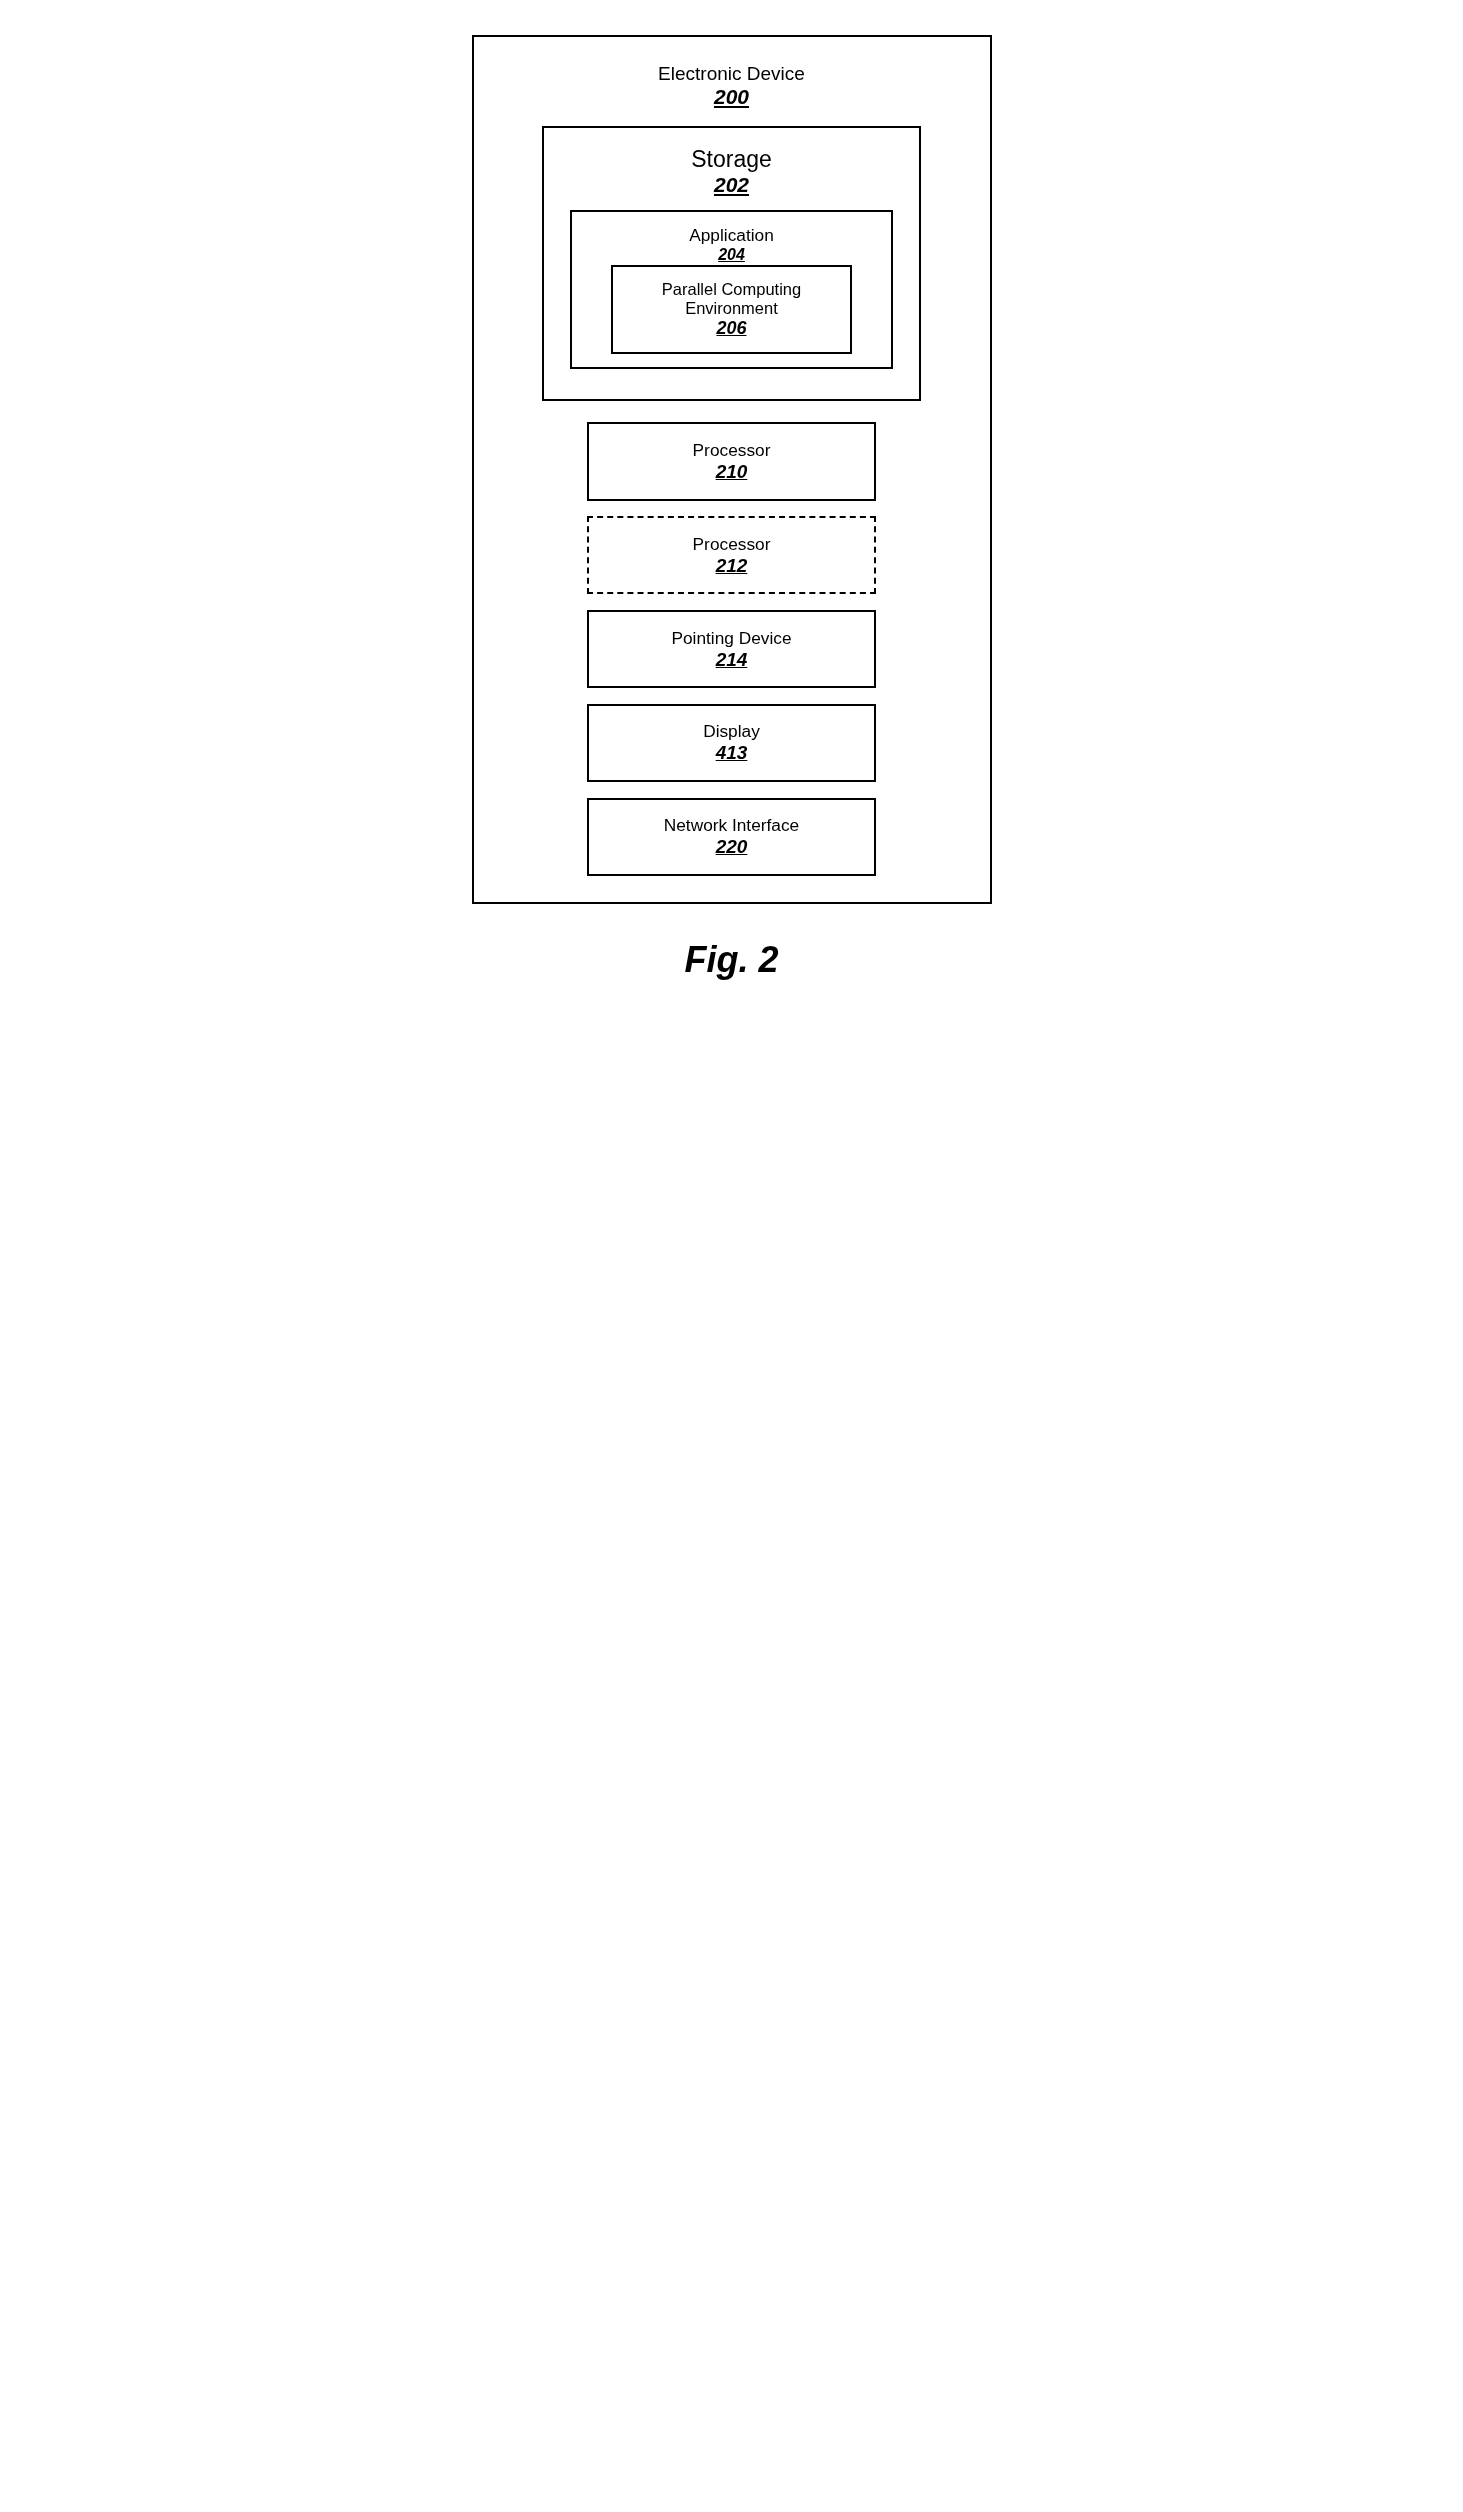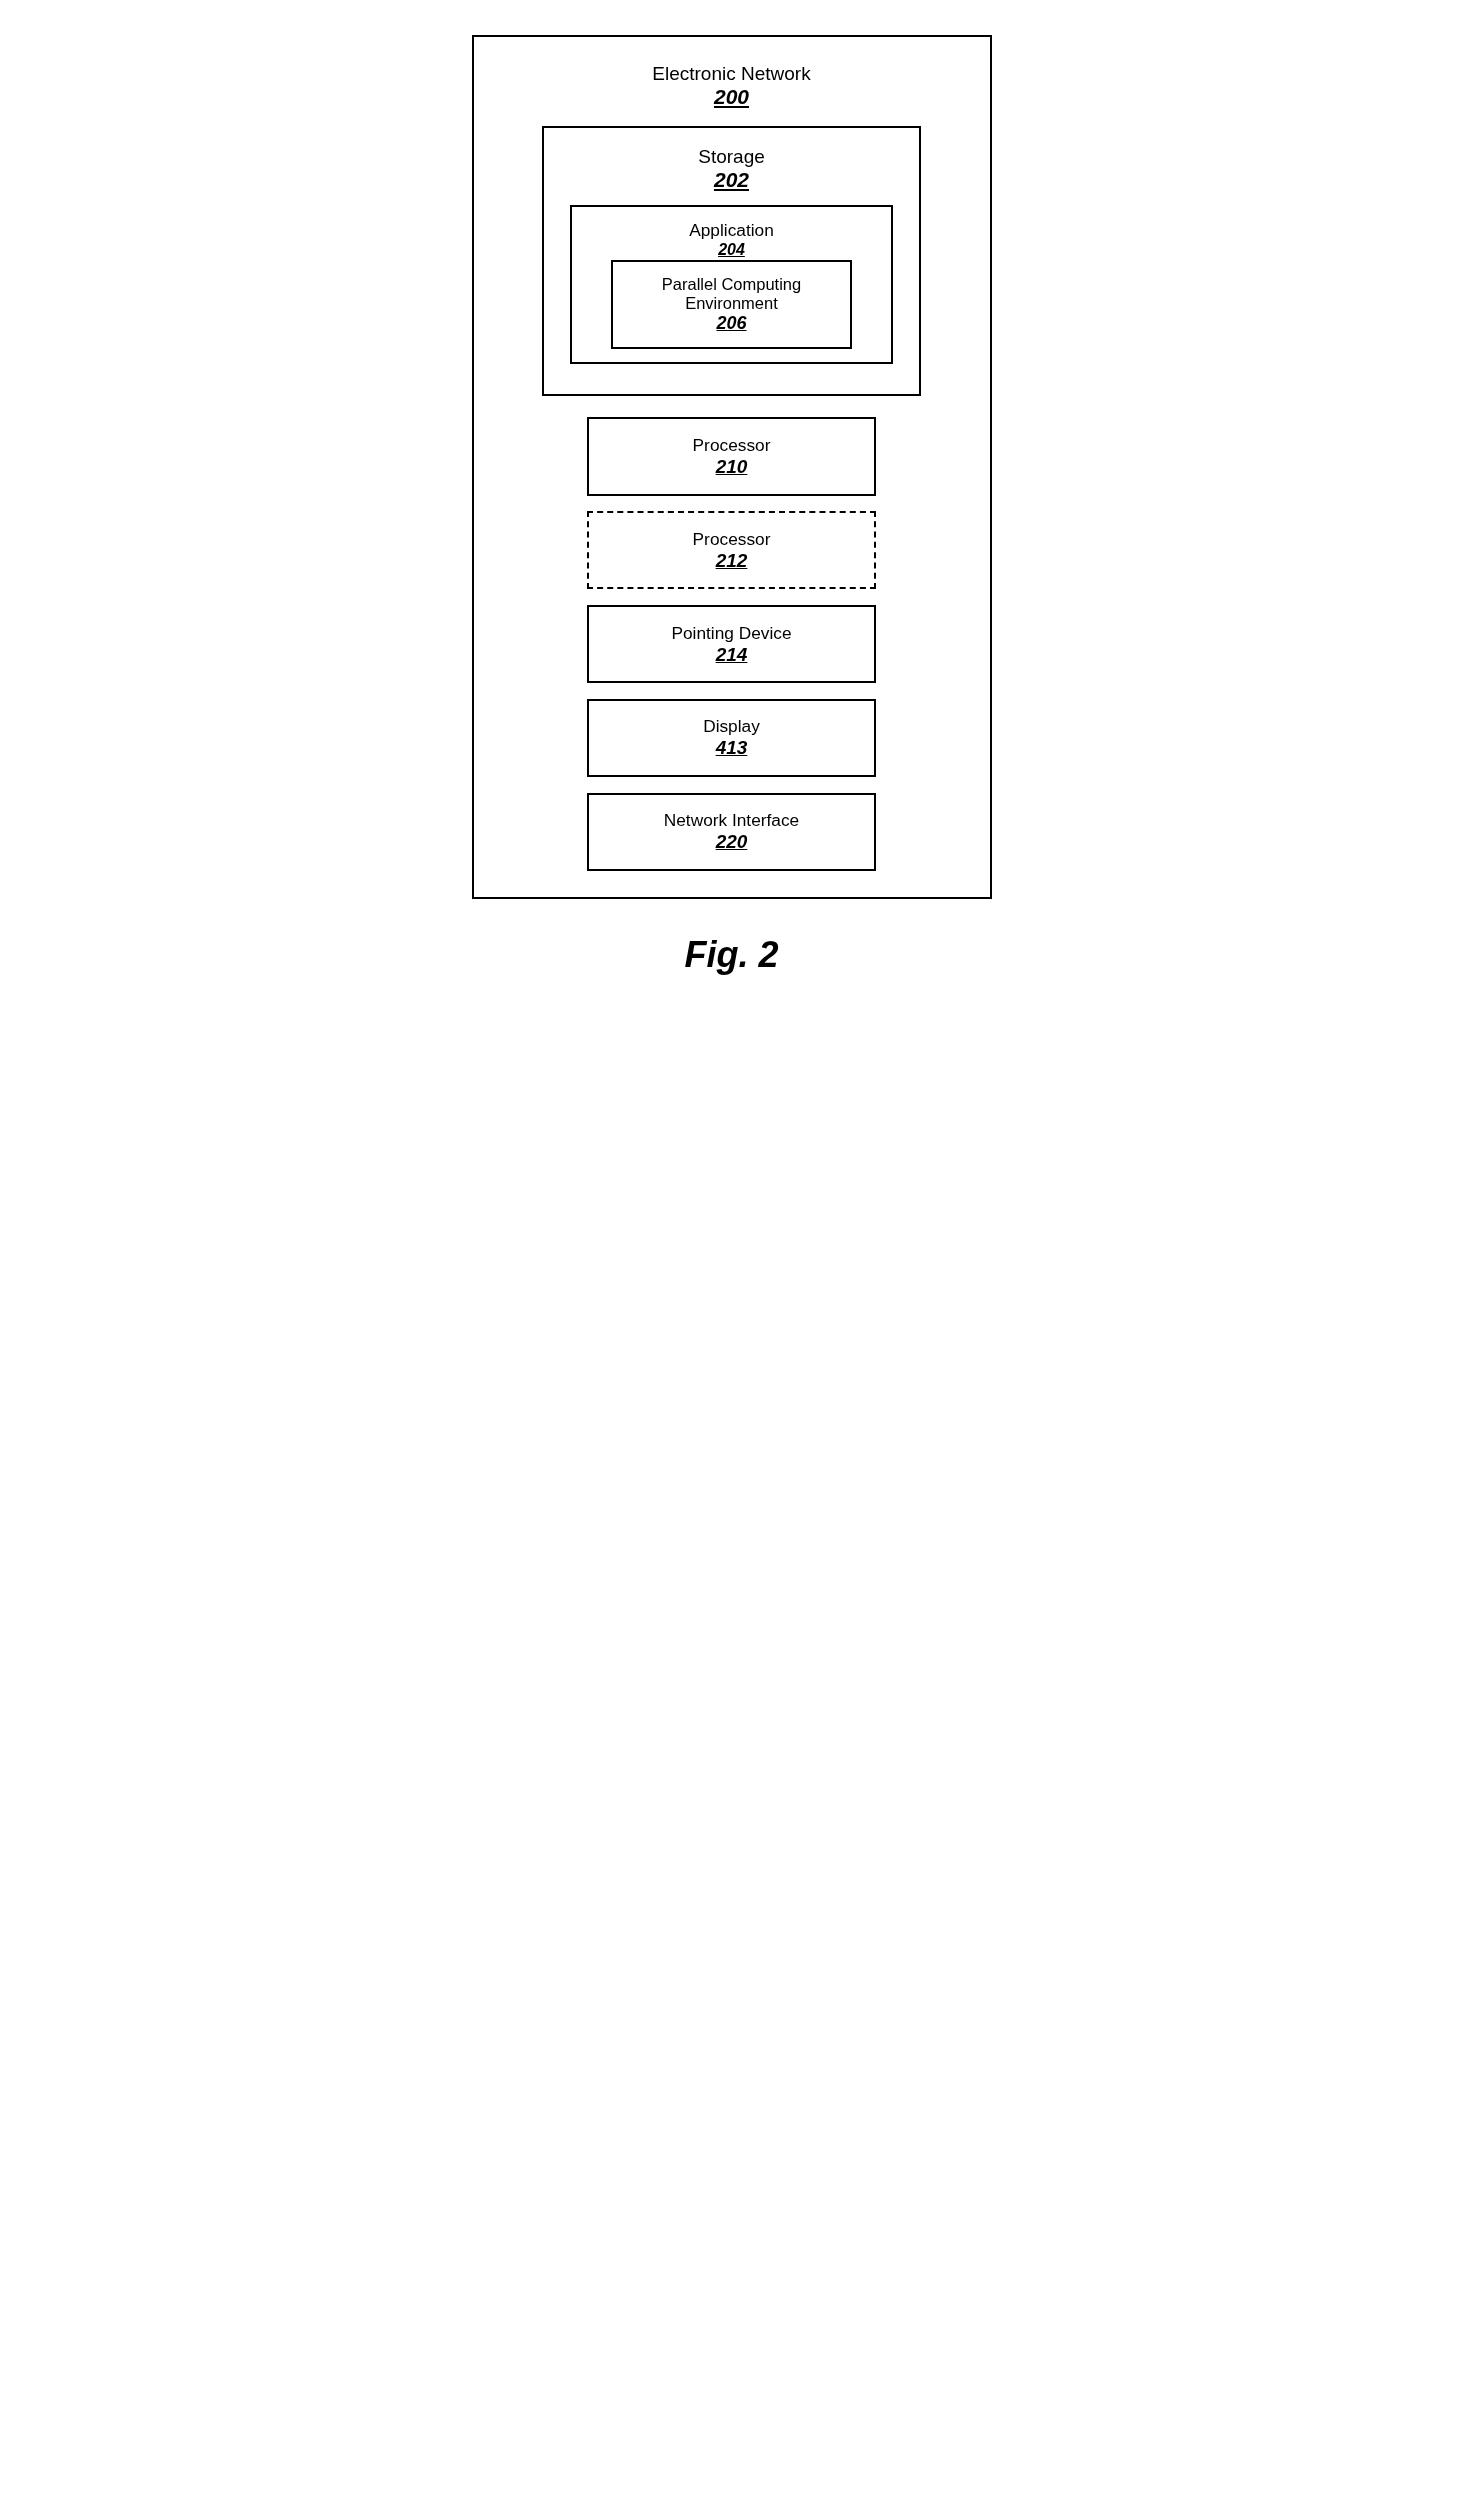--- a/index.html
+++ b/index.html
@@ -64,21 +64,21 @@
       align-items: center;
       margin-bottom: 17.3px;
     }
 
     .storage-title {
       text-align: center;
       margin-bottom: 13px;
     }
 
     .storage-title .label {
-      font-size: 19px;
+      font-size: 23px;
       font-weight: normal;
       display: block;
     }
 
     .storage-title .number {
       font-size: 21px;
       font-weight: bold;
       font-style: italic;
       text-decoration: underline;
       display: block;
@@ -201,21 +201,21 @@
       text-align: center;
     }
   </style>
 </head>
 <body>
 
 <div class="page-container">
   <div class="diagram-wrapper">
 
     <div class="device-title">
-      <span class="label">Electronic Network</span>
+      <span class="label">Electronic Device</span>
       <span class="number">200</span>
     </div>
 
     <div class="storage-box">
       <div class="storage-title">
         <span class="label">Storage</span>
         <span class="number">202</span>
       </div>
 
       <div class="application-box">

